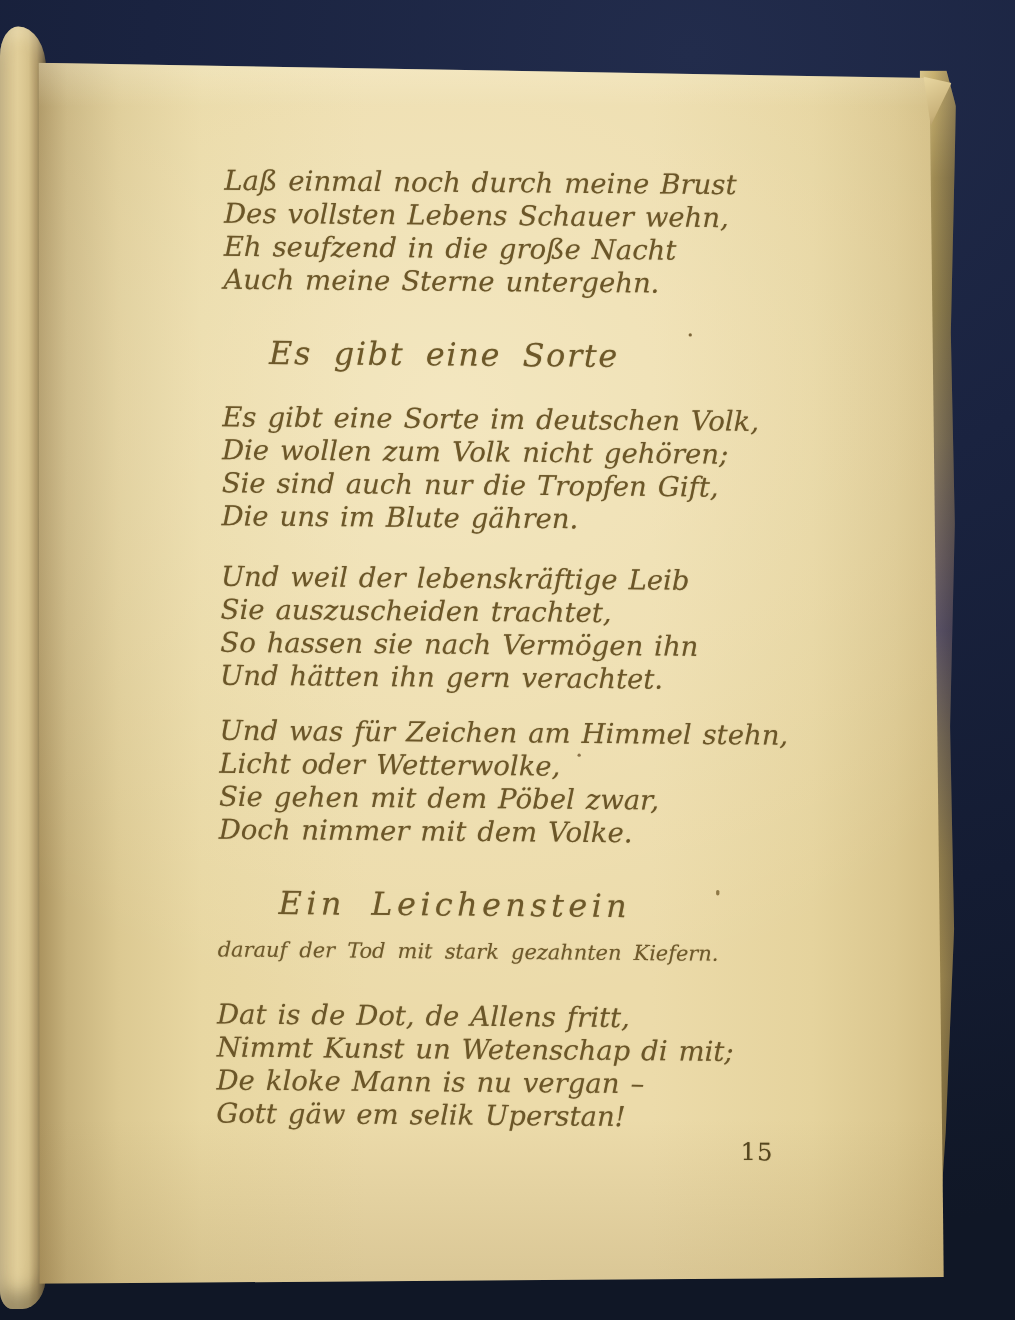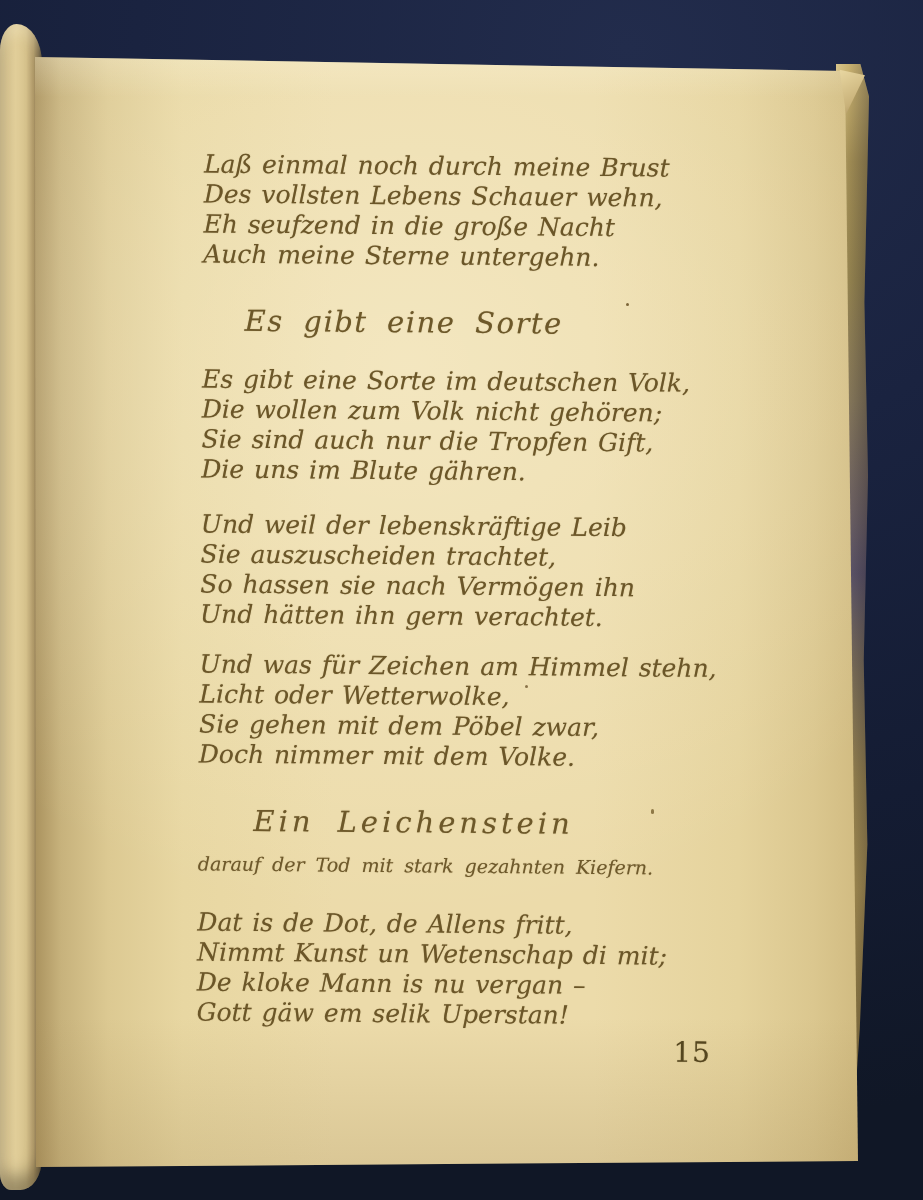--- a/index.html
+++ b/index.html
@@ -59,21 +59,21 @@
     color:#6b5628;
     text-shadow:0 0 1px rgba(100,80,36,.45);
     font-style:italic;
   }
   .stanza{position:absolute;left:172px;}
   .line{height:30px;line-height:30px;font-size:25px;word-spacing:2px;white-space:nowrap;}
   .title{position:absolute;font-size:29px;white-space:nowrap;font-style:italic;color:#6d5829;}
   .title.t1{left:214px;top:250px;letter-spacing:1.5px;word-spacing:9px;}
   .title.t2{left:227px;top:750px;letter-spacing:4px;word-spacing:10px;}
   .subtitle{position:absolute;left:172px;top:799px;font-size:19px;word-spacing:5px;white-space:nowrap;color:#6e592b;}
-  .pagenum{position:absolute;left:649px;top:978px;font-style:normal;font-size:28px;letter-spacing:1px;color:#55461f;}
+  .pagenum{position:absolute;left:649px;top:978px;font-style:normal;font-size:22px;letter-spacing:1px;color:#55461f;}
 
   .speck{position:absolute;border-radius:50%;}
   .sp1{left:593px;top:251px;width:3px;height:3px;background:#7c6538;}
   .sp2{left:492px;top:633px;width:3px;height:3px;background:#8a734a;}
   .sp3{left:618px;top:757px;width:3px;height:5px;background:#8f7947;border-radius:2px;}
 </style>
 </head>
 <body>
 
 <div class="scene">

